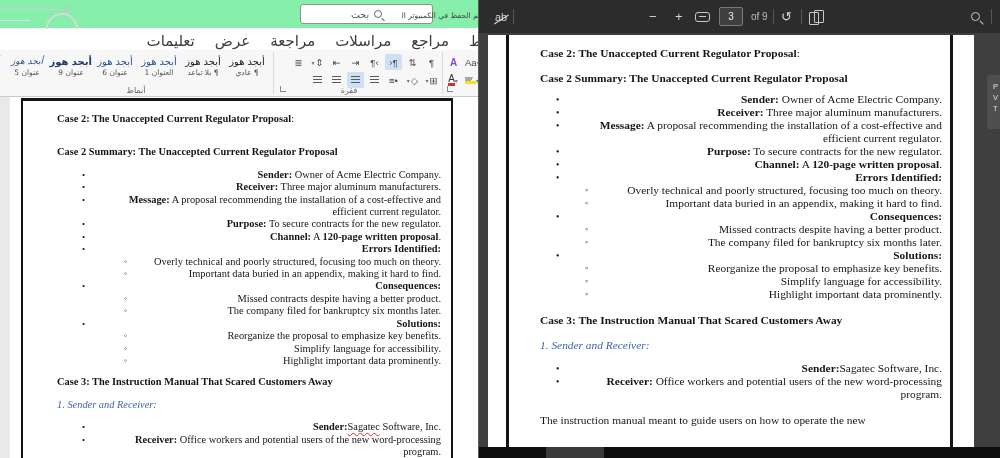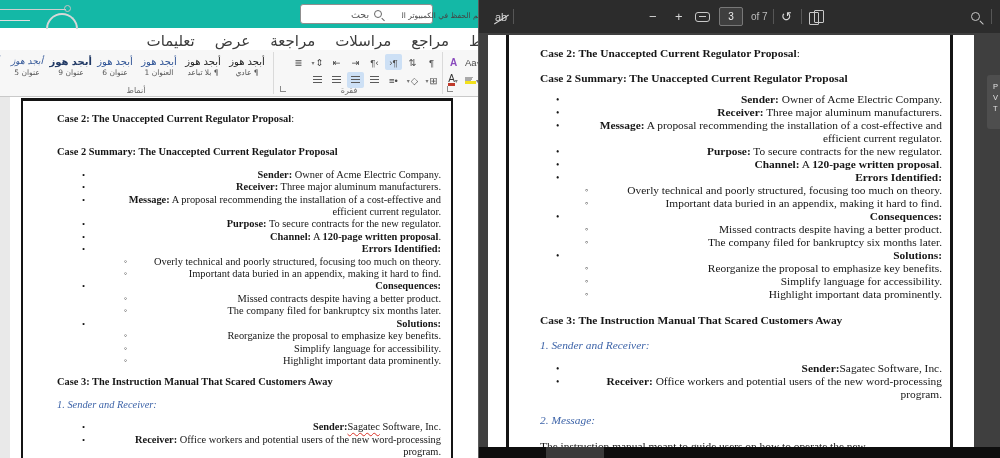--- a/index.html
+++ b/index.html
@@ -4,21 +4,21 @@
 <style>
   * { margin:0; padding:0; box-sizing:border-box; }
   html,body { width:1000px; height:458px; overflow:hidden; background:#fff;
               font-family:"Liberation Sans", sans-serif; }
   body { position:relative; }
 
   
   #word { position:absolute; left:0; top:0; width:524px; height:458px; background:#fff; z-index:1; }
   .ar { font-family:"DejaVu Sans", sans-serif; }
 
-  .w-title { position:relative; height:28px; background:#14b8a6; }
+  .w-title { position:relative; height:28px; background:#86efac; }
   .doodle-line1 { position:absolute; left:0; top:9px; width:66px; height:1px; background:#cfcfcf; }
   .doodle-dot   { position:absolute; left:64px; top:5px; width:7px; height:7px; border:1px solid #c4c4c4; border-radius:50%; }
   .doodle-arc   { position:absolute; left:46px; top:13px; width:32px; height:16px; border:2px solid #d8d8d8; border-bottom:none; border-radius:16px 16px 0 0; }
   .doodle-line2 { position:absolute; left:0; top:20px; width:30px; height:1px; background:#dedede; }
 
   .w-search { position:absolute; left:300px; top:4px; width:133px; height:20px; border:1px solid #8f8f8f; border-radius:3px;
               display:flex; align-items:center; justify-content:center; gap:5px; direction:rtl; color:#555; font-size:9.5px; background:#fff; }
   .lens { width:8px; height:8px; border:1.3px solid #666; border-radius:50%; position:relative; flex:0 0 auto; }
   .lens::after { content:""; position:absolute; width:4px; height:1.3px; background:#666; left:6px; top:8px; transform:rotate(45deg); }
 
@@ -297,21 +297,21 @@
     </div>
     <div class="p-sep" style="left:34px;"></div>
     <div class="p-item zoom-glyph" style="left:170px;">−</div>
     <div class="p-item zoom-glyph" style="left:196px;">+</div>
     <div class="p-item" style="left:216px;">
       <span class="fit"></span>
     </div>
     <div class="p-item" style="left:240px;">
       <span class="p-pagebox">3</span>
     </div>
-    <div class="p-item" style="left:272px;font-size:10px;color:#bdbdbd;">of 7</div>
+    <div class="p-item" style="left:272px;font-size:10px;color:#bdbdbd;">of 9</div>
     <div class="p-sep" style="left:294px;"></div>
     <div class="p-item rot" style="left:302px;">
       <span>↺</span>
     </div>
     <div class="p-sep" style="left:322px;"></div>
     <div class="p-item" style="left:330px;">
       <span class="pgs"></span>
     </div>
     <div class="p-item" style="left:492px;">
       <span class="lens-dark"></span>
@@ -342,21 +342,20 @@
             <li class="l2">Reorganize the proposal to emphasize key benefits.</li>
             <li class="l2">Simplify language for accessibility.</li>
             <li class="l2">Highlight important data prominently.</li>
           </ul>
           <div class="dh m-case3">Case 3: The Instruction Manual That Scared Customers Away</div>
           <div class="sec m-sec">1. Sender and Receiver:</div>
           <ul class="u1">
             <li class="l1"><b>Sender:</b><span>Sagatec</span> Software, Inc.</li>
             <li class="l1"><b>Receiver:</b> Office workers and potential users of the new word-processing program.</li>
           </ul>
-          <div class="sec m-sec2">2. Message:</div>
           <div>The instruction manual meant to guide users on how to operate the new</div>
         </div>
     </div>
     <div class="p-tooltip" id="pdf-tooltip">
         <div>P</div>
         <div>V</div>
         <div>T</div>
       </div>
     <div class="p-scroll">
       <div class="p-thumb"></div>

